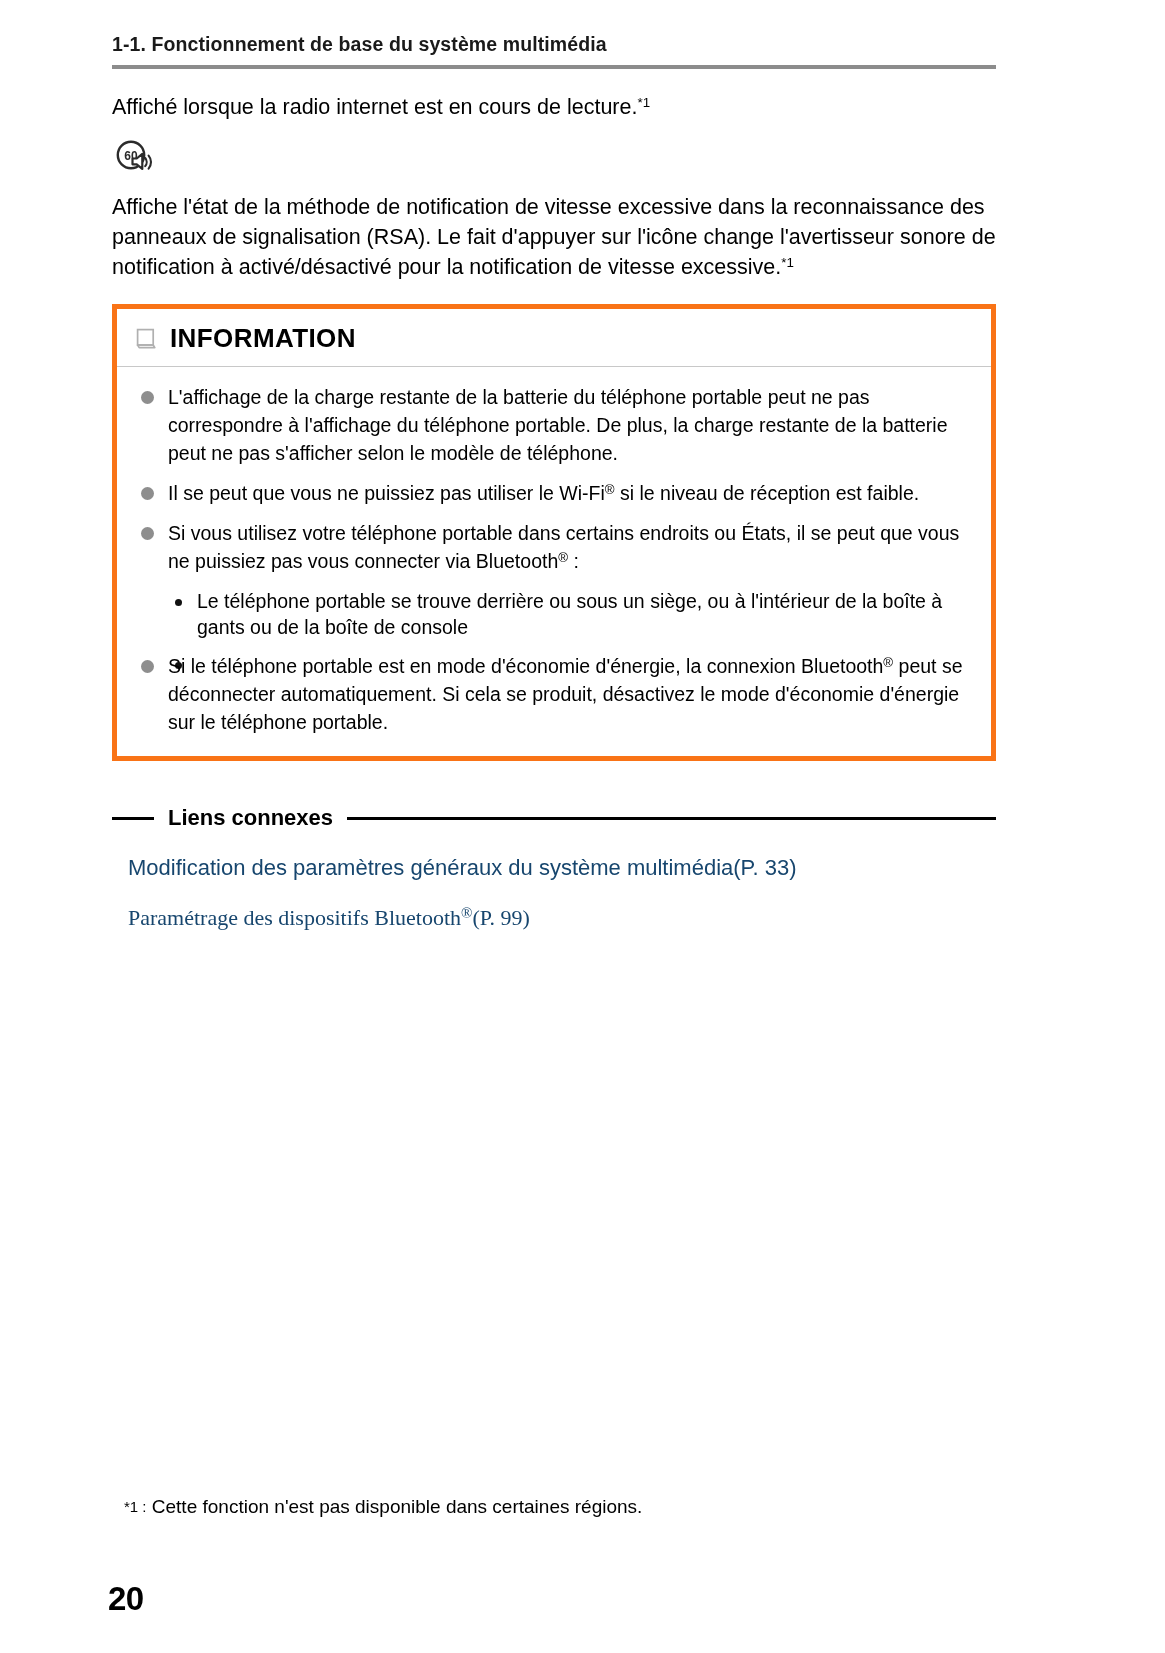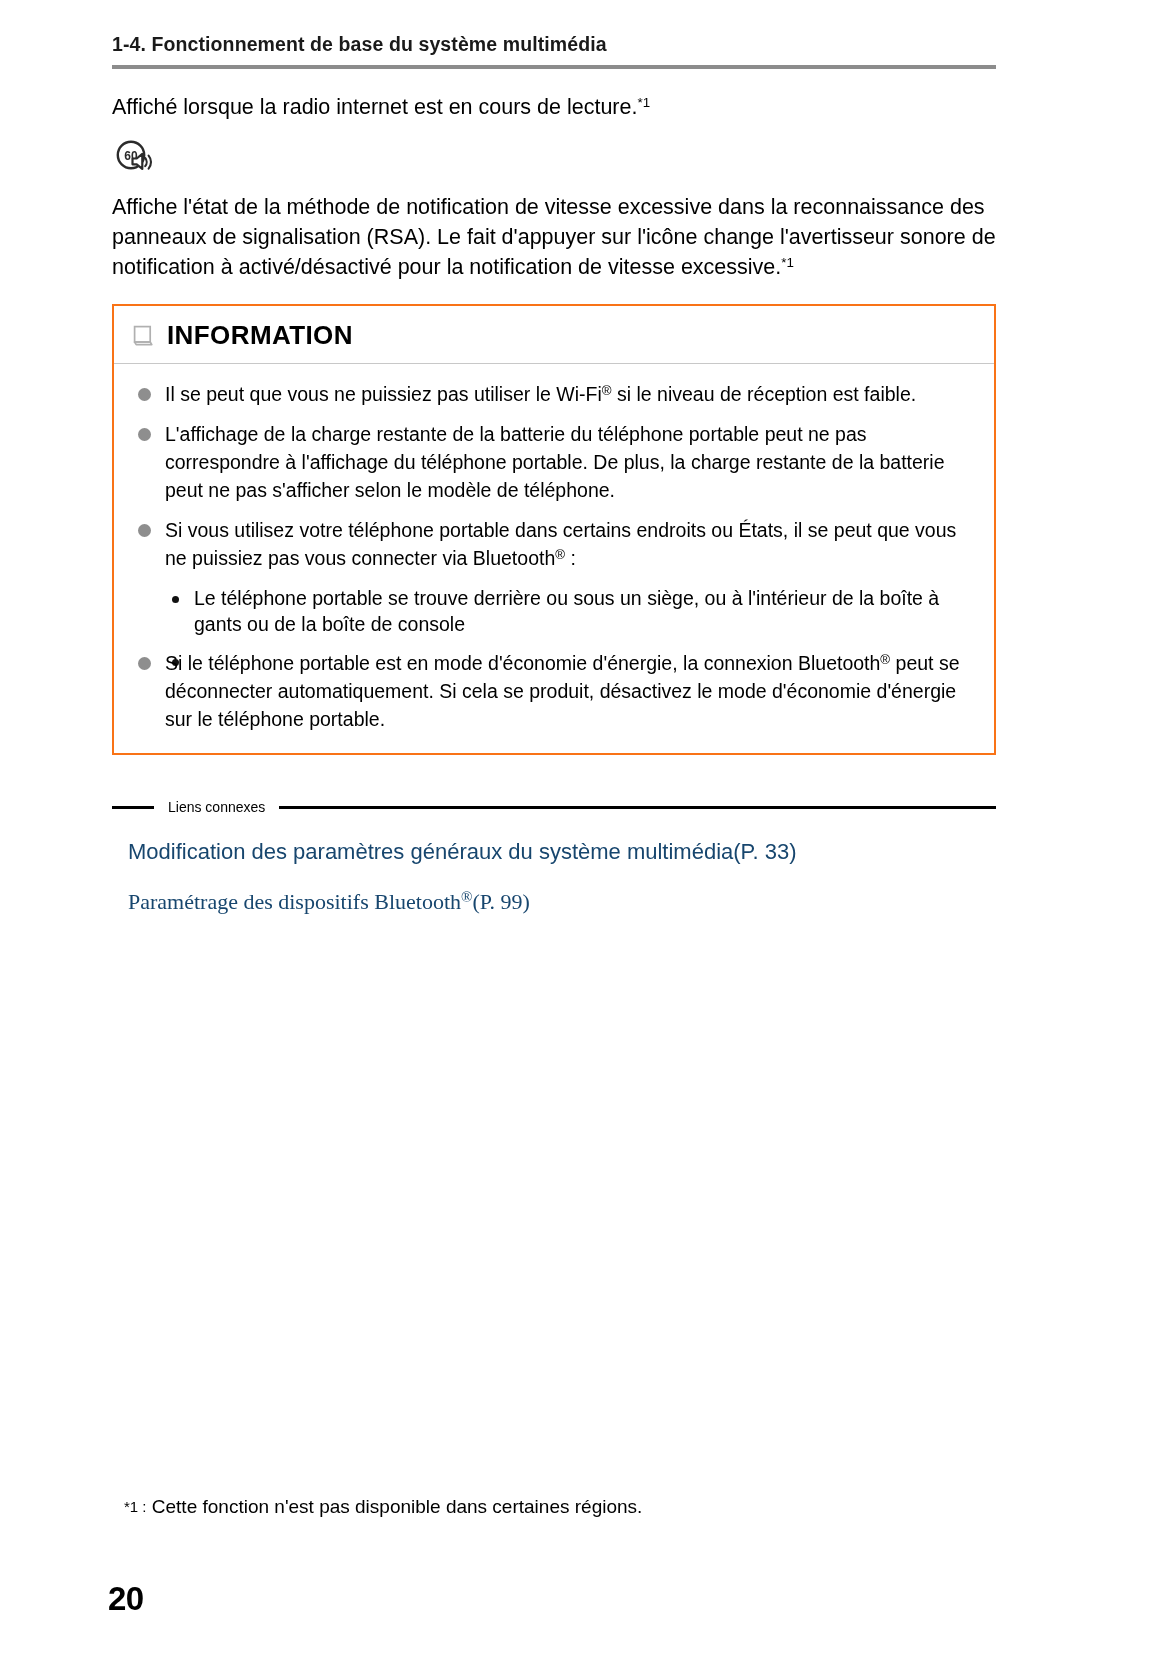--- a/index.html
+++ b/index.html
@@ -78,21 +78,21 @@
     display: block;
   }
 
   .para-2 {
     margin-top: 6px;
   }
 
   
   .info-box {
     margin-top: 22px;
-    border: 2px solid #f97316;
+    border: 5px solid #f97316;
     background: #ffffff;
     box-sizing: border-box;
     width: 884px;
   }
   .info-head {
     display: flex;
     align-items: center;
     gap: 13px;
     padding: 14px 18px 12px 18px;
     border-bottom: 1px solid #c8c8c8;
@@ -172,22 +172,22 @@
     gap: 0;
     width: 884px;
   }
   .related-head .seg-left {
     width: 42px;
     height: 3px;
     background: #000000;
     flex: 0 0 auto;
   }
   .related-head .rel-title {
-    font-size: 14px;
-    font-weight: normal;
+    font-size: 22px;
+    font-weight: bold;
     color: #000000;
     padding: 0 14px;
     white-space: nowrap;
     flex: 0 0 auto;
     text-align: right;
   }
   .related-head .seg-right {
     height: 3px;
     background: #000000;
     flex: 1 1 auto;
@@ -229,21 +229,21 @@
     color: #000000;
     letter-spacing: -0.5px;
   }
 </style>
 </head>
 <body>
 
 <div class="page">
 
   <div class="running-header">
-    <div class="rh-text">1-4. Fonctionnement de base du système multimédia</div>
+    <div class="rh-text">1-1. Fonctionnement de base du système multimédia</div>
     <div class="rh-rule"></div>
   </div>
 
   <div class="content">
 
     <p class="body-text">
       <span>Affiché lorsque la radio internet est en cours de lecture.</span><span class="sup">*1</span>
     </p>
 
     <div class="icon-block">
@@ -270,26 +270,26 @@
           <path d="M2.6 18.0 h15.6 l1.6 2.6 h-15.6 z" fill="none" stroke="#b0b0b0" stroke-width="1.7" stroke-linejoin="round"></path>
         </svg>
         <span class="info-title">INFORMATION</span>
       </div>
 
       <div class="info-body">
         <ul class="lvl1">
 
           <li>
             <span class="dot"></span>
-            <span>Il se peut que vous ne puissiez pas utiliser le Wi-Fi</span><span class="reg">®</span><span> si le niveau de réception est faible.</span>
+            <span>L'affichage de la charge restante de la batterie du téléphone portable peut ne pas correspondre à l'affichage du téléphone portable. De plus, la charge restante de la batterie peut ne pas s'afficher selon le modèle de téléphone.</span>
           </li>
 
           <li>
             <span class="dot"></span>
-            <span>L'affichage de la charge restante de la batterie du téléphone portable peut ne pas correspondre à l'affichage du téléphone portable. De plus, la charge restante de la batterie peut ne pas s'afficher selon le modèle de téléphone.</span>
+            <span>Il se peut que vous ne puissiez pas utiliser le Wi-Fi</span><span class="reg">®</span><span> si le niveau de réception est faible.</span>
           </li>
 
           <li>
             <span class="dot"></span>
             <span>Si vous utilisez votre téléphone portable dans certains endroits ou États, il se peut que vous ne puissiez pas vous connecter via Bluetooth</span><span class="reg">®</span><span> :</span>
 
             <ul class="lvl2">
               <li>
                 <span class="sdot"></span>
                 <span>Le téléphone portable se trouve derrière ou sous un siège, ou à l'intérieur de la boîte à gants ou de la boîte de console</span>

